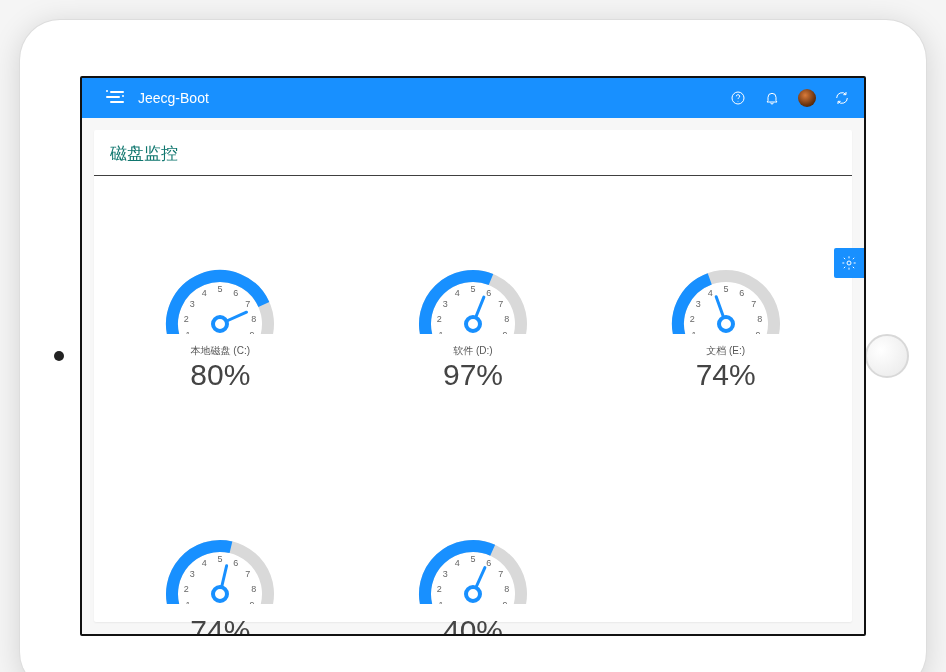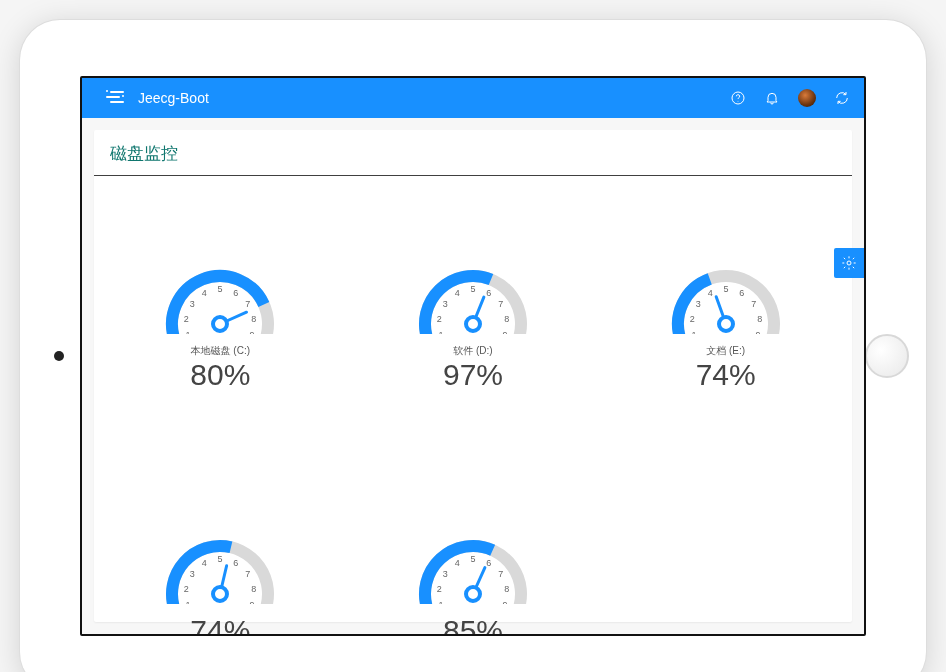--- a/index.html
+++ b/index.html
@@ -266,21 +266,21 @@
                 <text x="49.30054715000885" y="41.84163167194046" text-anchor="middle" dominant-baseline="middle" font-size="9" fill="#666">4</text>
                 <text x="65" y="38" text-anchor="middle" dominant-baseline="middle" font-size="9" fill="#666">5</text>
                 <text x="80.69945284999116" y="41.84163167194046" text-anchor="middle" dominant-baseline="middle" font-size="9" fill="#666">6</text>
                 <text x="92.85116950582572" y="52.49840116406443" text-anchor="middle" dominant-baseline="middle" font-size="9" fill="#666">7</text>
                 <text x="98.70912528670955" y="67.56210946451824" text-anchor="middle" dominant-baseline="middle" font-size="9" fill="#666">8</text>
                 <text x="96.9495491067209" y="83.62868487307273" text-anchor="middle" dominant-baseline="middle" font-size="9" fill="#666">9</text>
                 <line x1="65" y1="72" x2="76.8877679814056" y2="45.54851663100408" stroke="#1890ff" stroke-width="3" stroke-linecap="round"></line>
                 <circle cx="65" cy="72" r="7" fill="#fff" stroke="#1890ff" stroke-width="4"></circle>
               </svg>
               <div class="gauge-label"></div>
-              <div class="gauge-pct">85%</div>
+              <div class="gauge-pct">40%</div>
             </div>
           </div>
       </div>
     </div>
 
     <div class="settings-fab">
       <svg viewBox="0 0 24 24" width="16" height="16">
           <circle cx="12" cy="12" r="3"></circle>
           <path d="M12 2v3M12 19v3M4.2 4.2l2.1 2.1M17.7 17.7l2.1 2.1M2 12h3M19 12h3M4.2 19.8l2.1-2.1M17.7 6.3l2.1-2.1"></path>
         </svg>

